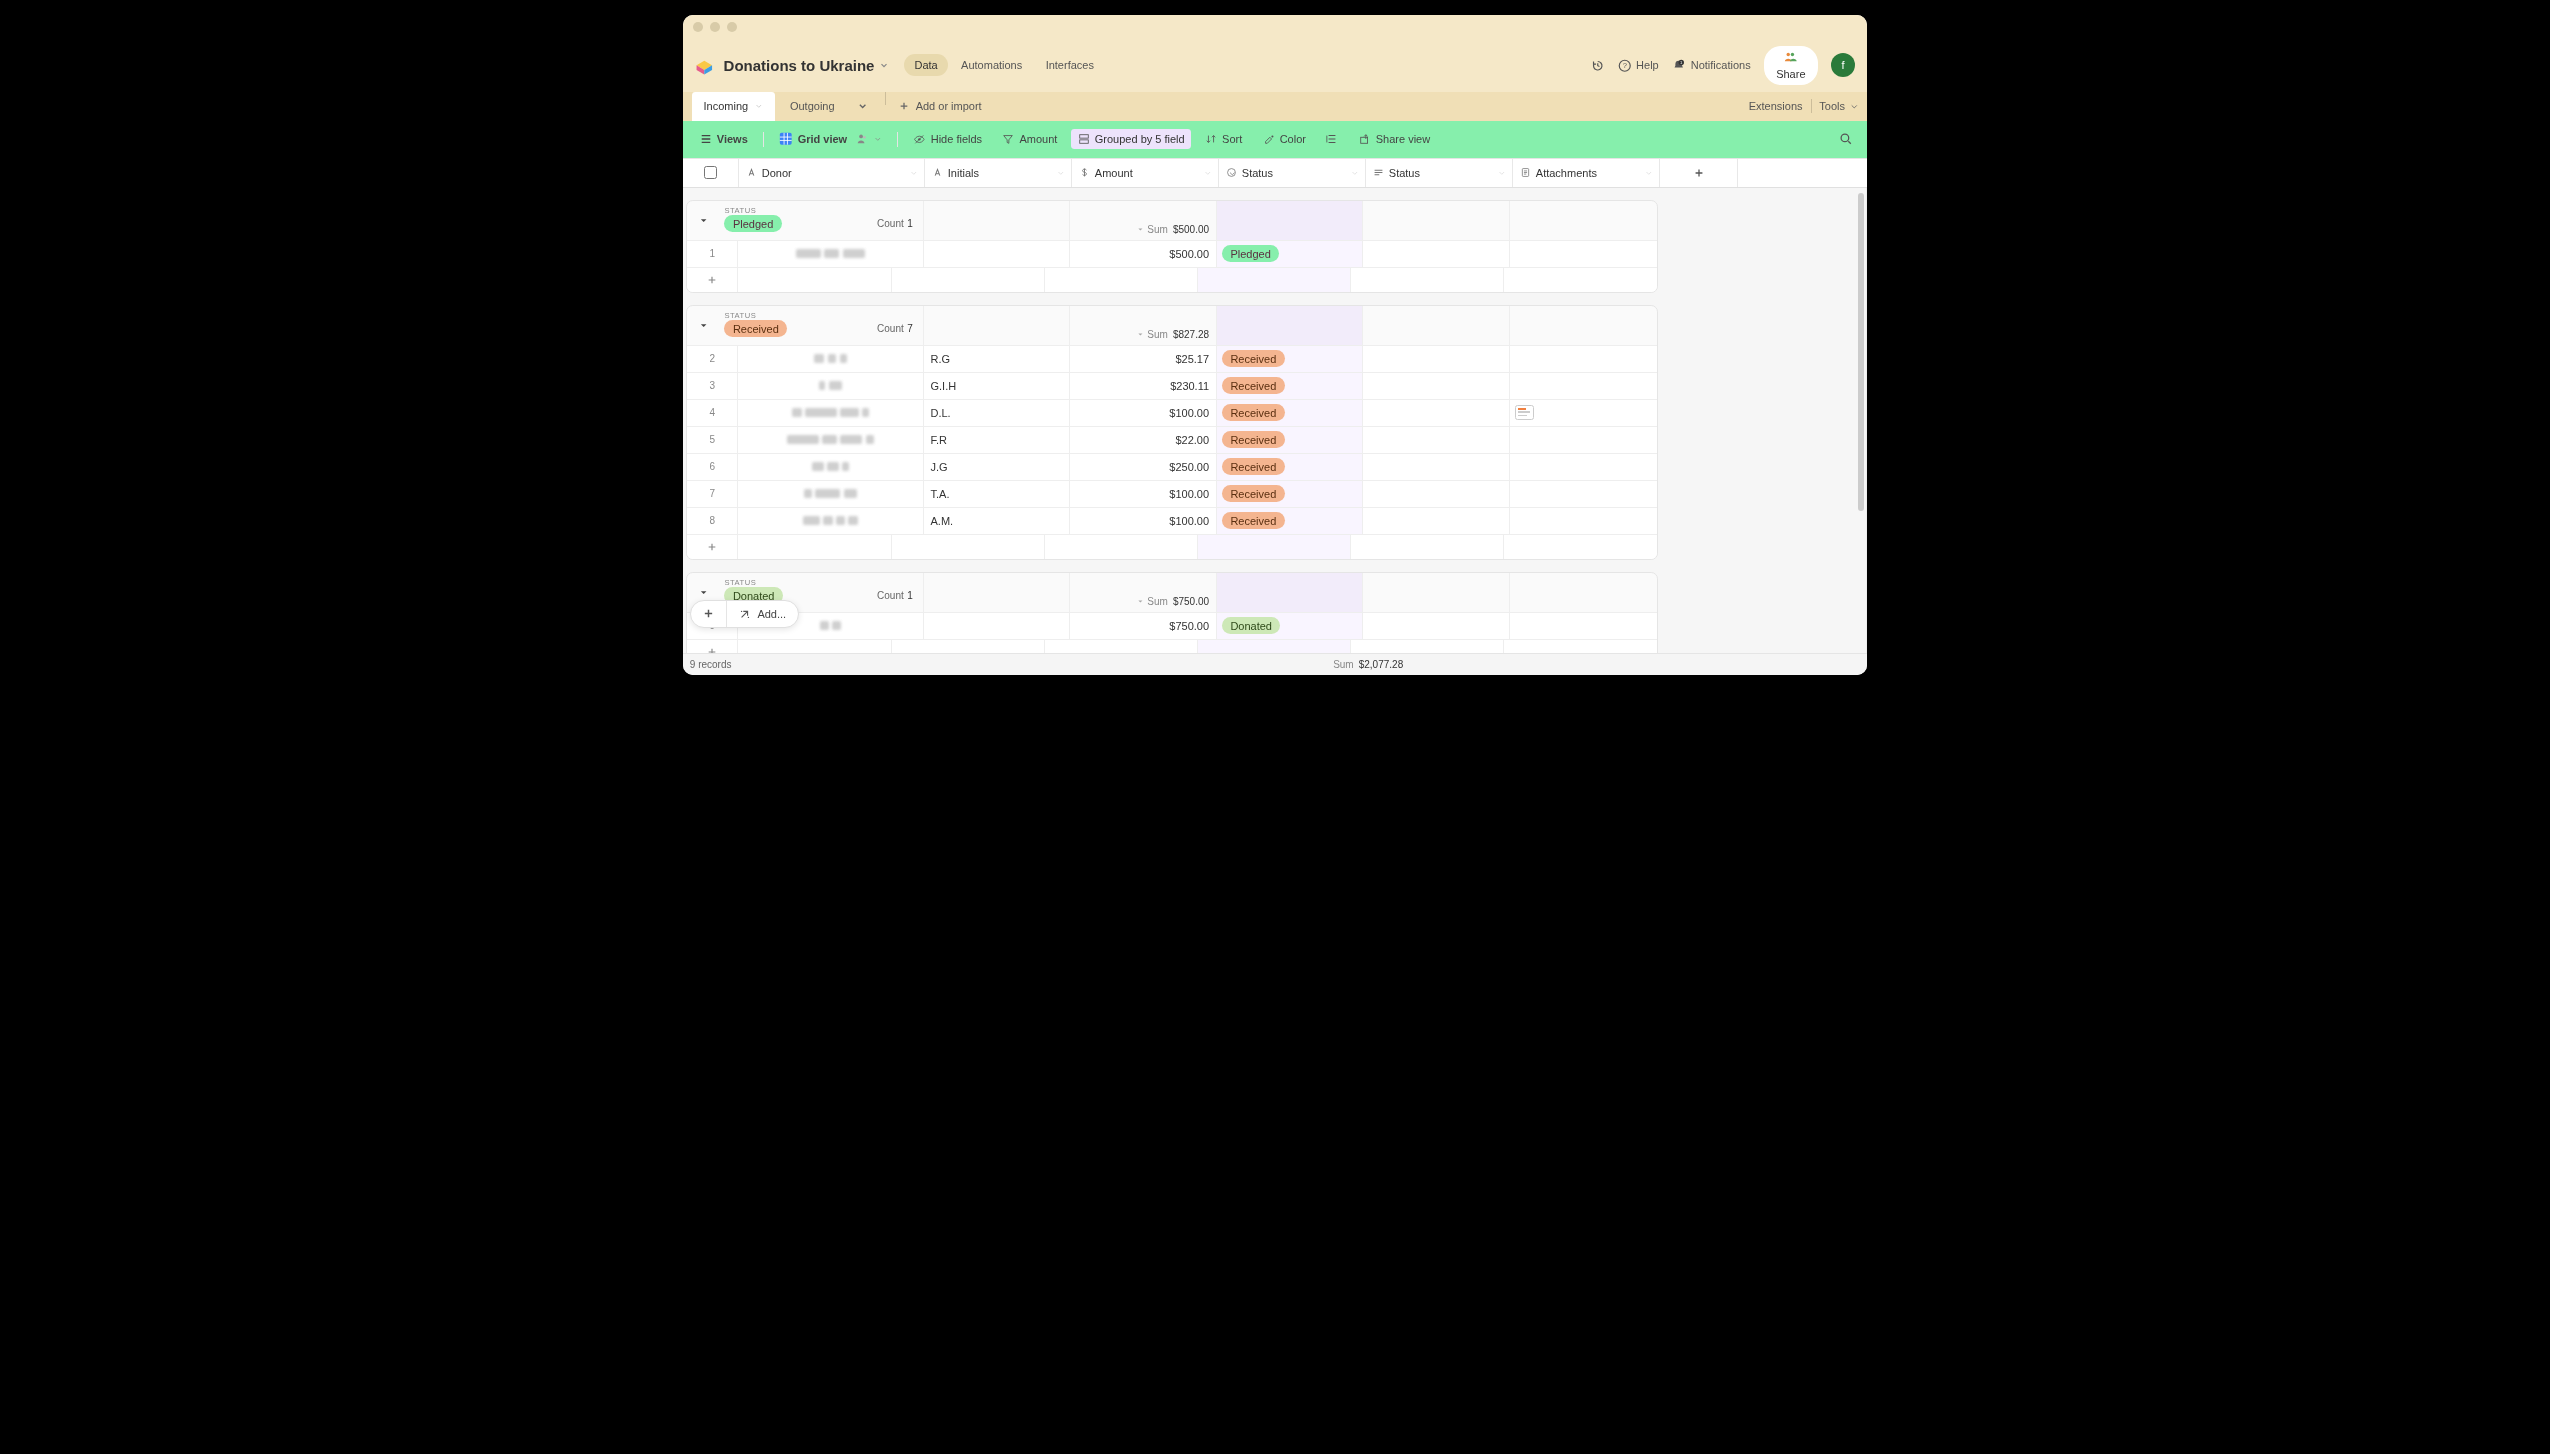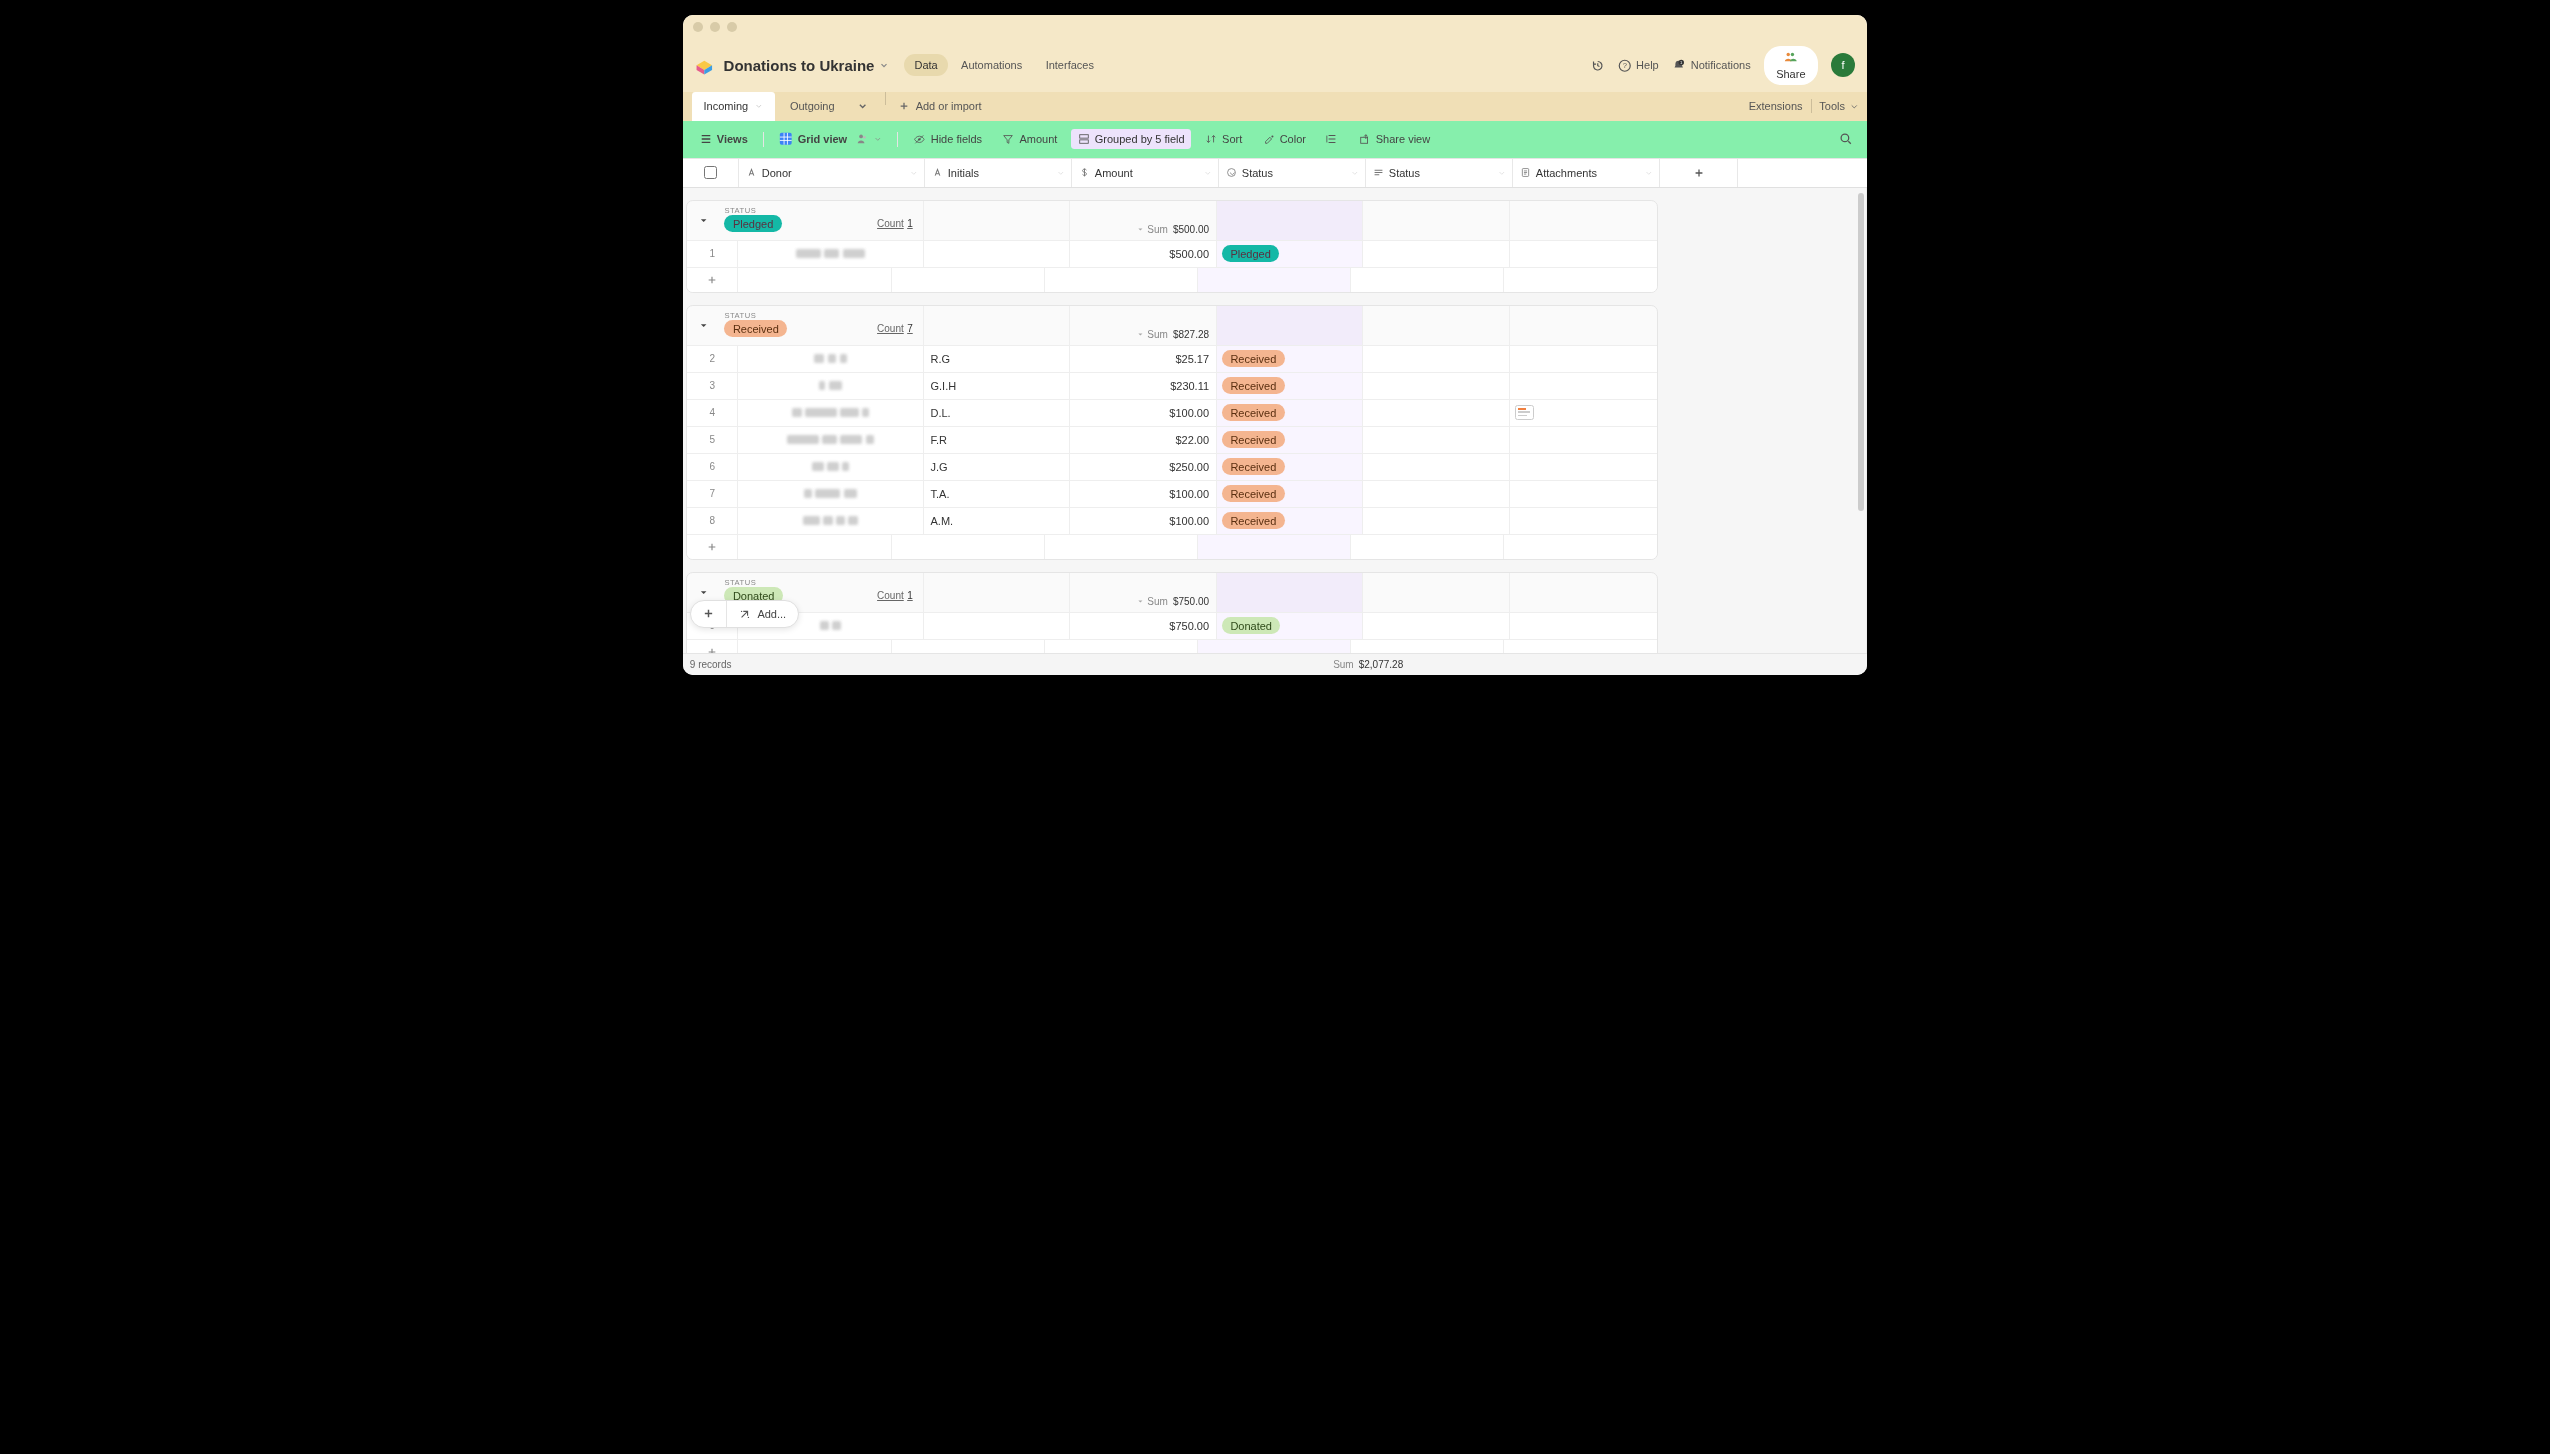--- a/index.html
+++ b/index.html
@@ -240,24 +240,24 @@
     color:#888;
     padding-left:25px;
     margin-bottom:0.8px;
   }
   .status-pill {
     display:inline-block;
     padding:2.5px 8.5px;
     border-radius:12px;
     font-size:11px;
   }
-  .pill-pledged { background:#14b8a6; color:#5a3040;text-align:center; }
+  .pill-pledged { background:#86efac; color:#5a3040;text-align:center; }
   .pill-received { background:#f4b590; color:#5a2f10; }
   .pill-donated { background:#cde8b7; color:#2f4a1a; }
-  .count-text { font-size:10px;color:#666;text-decoration:underline; }
+  .count-text { font-size:10px;color:#666; }
   .count-text .cn { color:#333; margin-left:3.4px;}
   .gh-cell {
     border-right:0.8px solid #eee;
     display:flex;
     align-items:flex-end;
     justify-content:flex-end;
     padding:0 6.8px 5px 6.8px;
     gap:5px;
     color:#666;
     font-size:10px;

